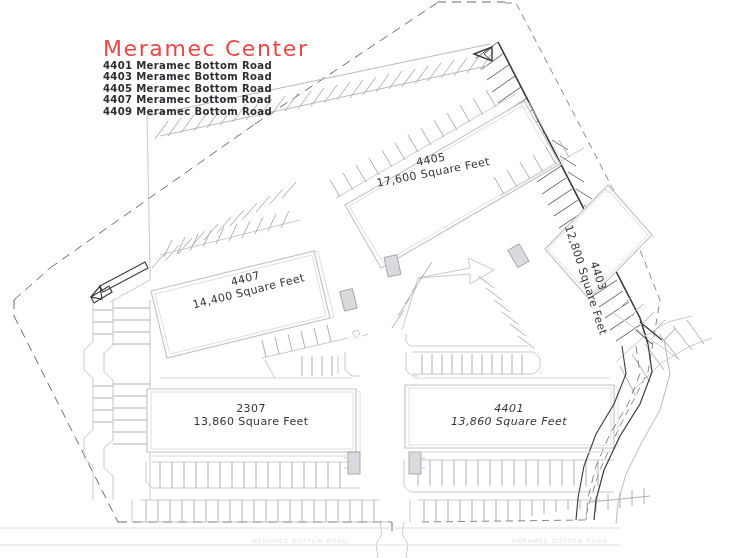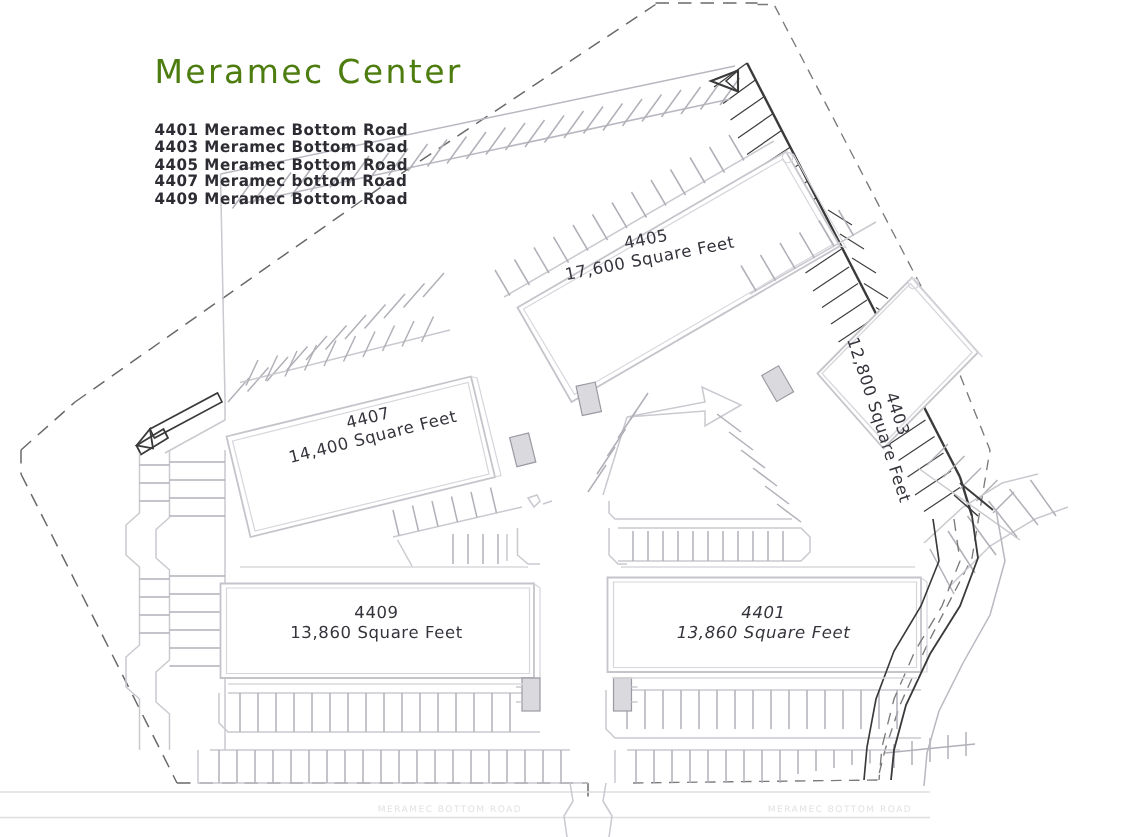--- a/index.html
+++ b/index.html
@@ -9,24 +9,24 @@
     font-family:"DejaVu Sans","Liberation Sans",sans-serif;
     color:#2b2b2b;
   }
   #plan{position:absolute;left:0;top:0;width:756px;height:558px;}
   .title-block{
     position:absolute;left:103px;top:38px;
     pointer-events:none;
   }
   .site-title{
     font-family:"DejaVu Sans","Liberation Sans",sans-serif;
-    font-size:22px;letter-spacing:1.6px;color:#4d7c0f;
+    font-size:22px;letter-spacing:1.6px;color:#ef4444;
     font-weight:400;line-height:1.0;white-space:nowrap;
   }
-  .addr-list{margin-top:22px;}
+  .addr-list{margin-top:0;}
   .addr-line{
     font-family:"DejaVu Sans","Liberation Sans",sans-serif;
     font-size:10.5px;letter-spacing:0.35px;color:#2c2c33;
     line-height:11.4px;white-space:nowrap;font-weight:600;
     transform:scaleX(0.96);transform-origin:left center;
   }
   .bldg-label{
     position:absolute;white-space:nowrap;text-align:center;
     font-family:"DejaVu Sans","Liberation Sans",sans-serif;
     color:#34343c;pointer-events:none;
@@ -529,21 +529,21 @@
   <div class="bldg-num">4403</div>
   <div class="bldg-area">12,800 Square Feet</div>
 </div>
 
 <div class="bldg-label" id="lbl-4407" style="left: 247px; top: 285px; transform: translate(-50%, -50%) rotate(-14deg);">
   <div class="bldg-num">4407</div>
   <div class="bldg-area">14,400 Square Feet</div>
 </div>
 
 <div class="bldg-label" id="lbl-4409" style="left: 251px; top: 415px; transform: translate(-50%, -50%) rotate(0deg);">
-  <div class="bldg-num">4409</div>
+  <div class="bldg-num">2307</div>
   <div class="bldg-area">13,860 Square Feet</div>
 </div>
 
 <div class="bldg-label" id="lbl-4401" style="left: 509px; top: 415px; transform: translate(-50%, -50%) rotate(0deg); font-style: italic;">
   <div class="bldg-num">4401</div>
   <div class="bldg-area">13,860 Square Feet</div>
 </div>
 
 <div class="road-label" id="rd-0" style="left: 300px; top: 540px; transform: translate(-50%, -50%);">MERAMEC BOTTOM ROAD</div>
 <div class="road-label" id="rd-1" style="left: 560px; top: 540px; transform: translate(-50%, -50%);">MERAMEC BOTTOM ROAD</div>

